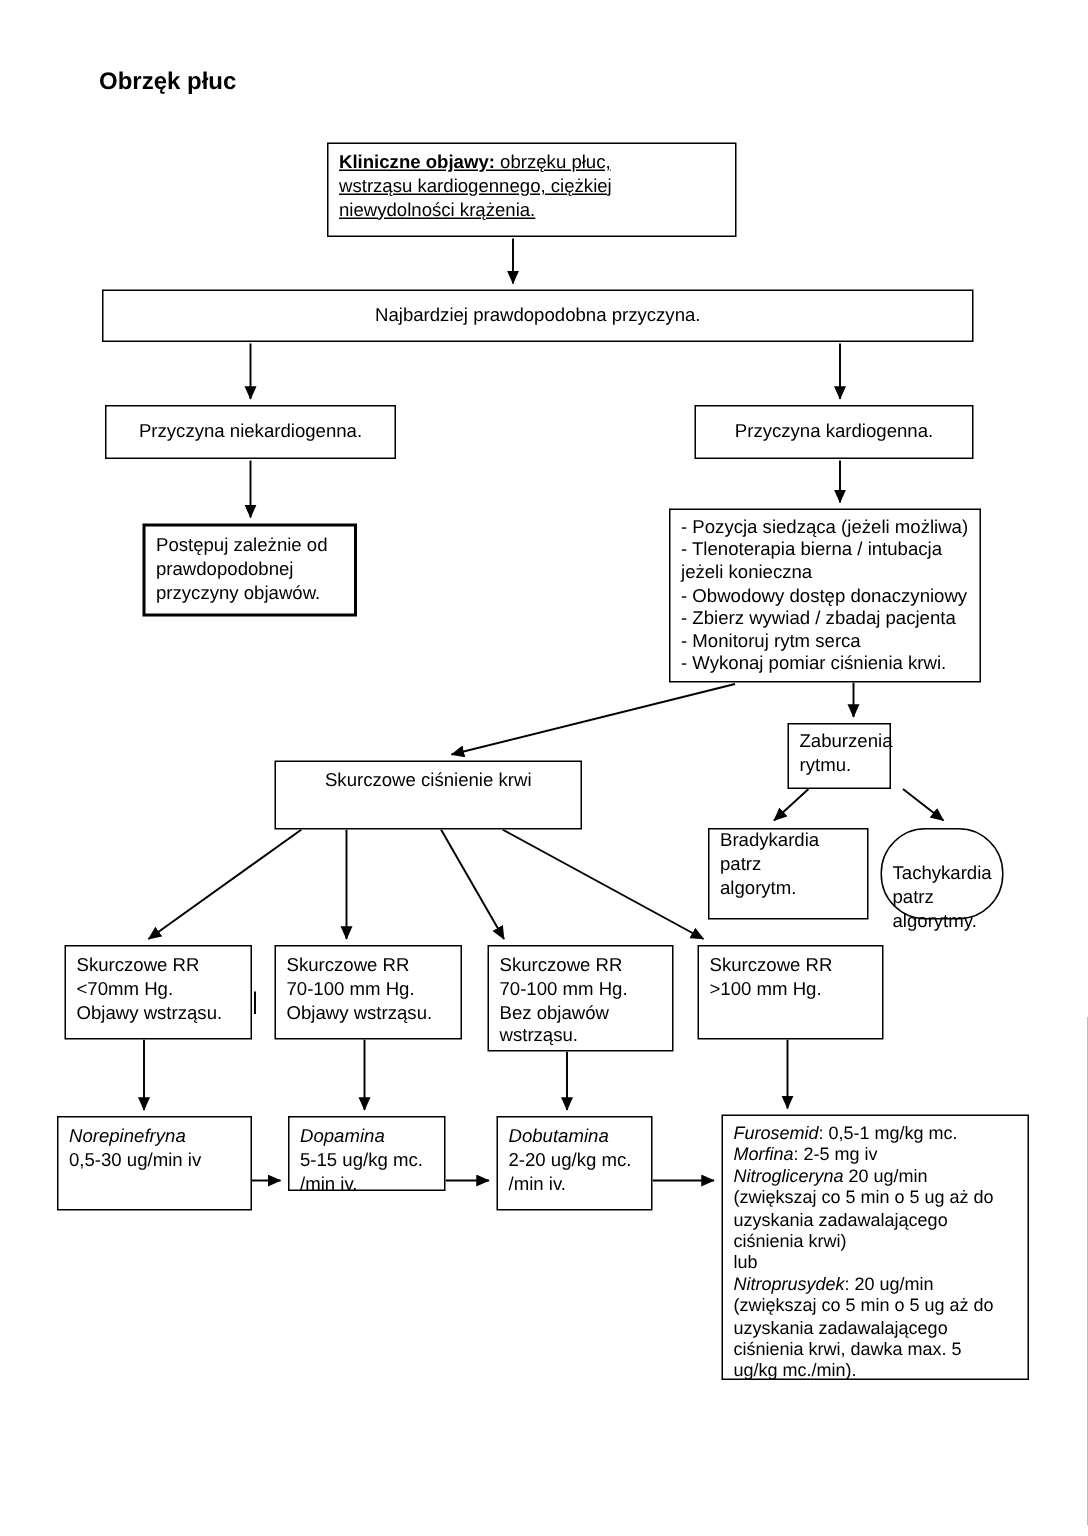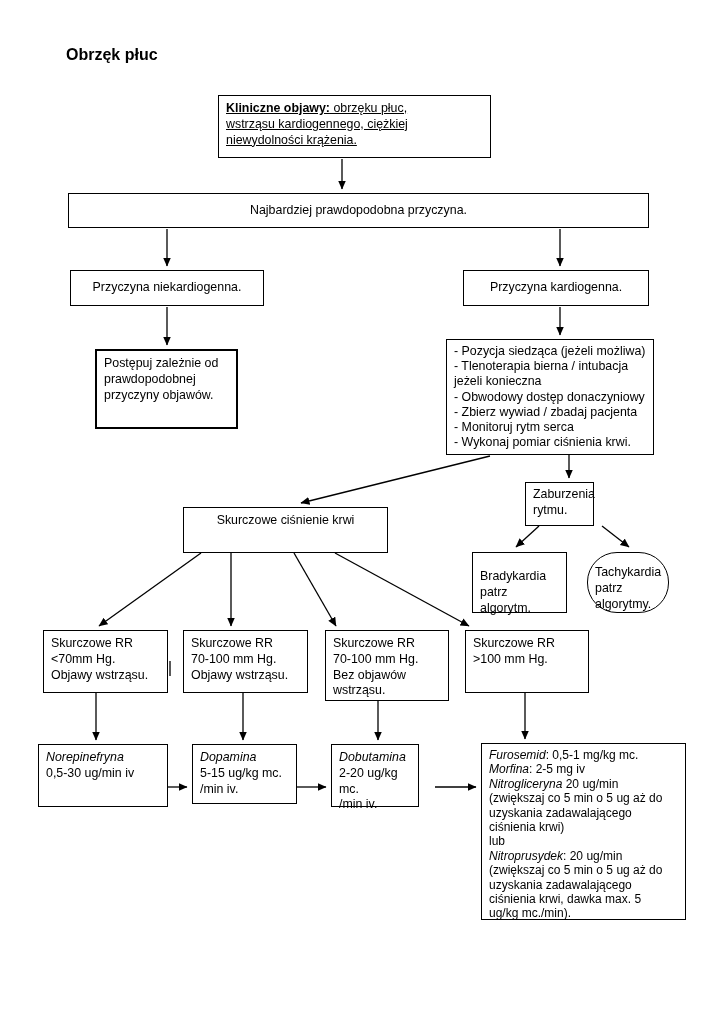--- a/index.html
+++ b/index.html
@@ -86,21 +86,21 @@
   </div>
 
   <div class="box center" style="left:70px;top:270px;width:194px;height:36px;">
     <span>Przyczyna niekardiogenna.</span>
   </div>
 
   <div class="box center" style="left:463px;top:270px;width:186px;height:36px;">
     <span>Przyczyna kardiogenna.</span>
   </div>
 
-  <div class="box thick" style="left:95px;top:349px;width:143px;height:80px;">
+  <div class="box thick" style="left:95px;top:349px;width:143px;height:62px;">
     <div>Postępuj zależnie od</div>
     <div>prawdopodobnej</div>
     <div>przyczyny objawów.</div>
   </div>
 
   <div class="box" style="left:446px;top:339px;width:208px;height:116px;line-height:15.2px;padding-top:4px;">
     <div>- Pozycja siedząca (jeżeli możliwa)</div>
     <div>- Tlenoterapia bierna / intubacja</div>
     <div>jeżeli konieczna</div>
     <div>- Obwodowy dostęp donaczyniowy</div>
@@ -111,27 +111,27 @@
 
   <div class="box" style="left:525px;top:482px;width:69px;height:44px;padding-top:4px;">
     <div>Zaburzenia</div>
     <div>rytmu.</div>
   </div>
 
   <div class="box topcenter" style="left:183px;top:507px;width:205px;height:46px;">
     <span>Skurczowe ciśnienie krwi</span>
   </div>
 
-  <div class="box" style="left:472px;top:552px;width:95px;height:61px;padding-top:16px;">
+  <div class="box" style="left:472px;top:552px;width:107px;height:61px;padding-top:0;">
     <div>Bradykardia</div>
     <div>patrz</div>
     <div>algorytm.</div>
   </div>
 
-  <div class="box" style="left:587px;top:552px;width:82px;height:61px;padding-top:12px;border-radius:30px;">
+  <div class="box" style="left:587px;top:552px;width:82px;height:61px;padding-top:22px;border-radius:30px;">
     <div>Tachykardia</div>
     <div>patrz</div>
     <div>algorytmy.</div>
   </div>
 
   <div class="box" style="left:43px;top:630px;width:125px;height:63px;">
     <div>Skurczowe RR</div>
     <div>&lt;70mm Hg.</div>
     <div>Objawy wstrząsu.</div>
   </div>
@@ -152,27 +152,27 @@
   <div class="box" style="left:465px;top:630px;width:124px;height:63px;">
     <div>Skurczowe RR</div>
     <div>&gt;100 mm Hg.</div>
   </div>
 
   <div class="box" style="left:38px;top:744px;width:130px;height:63px;">
     <div class="i">Norepinefryna</div>
     <div>0,5-30 ug/min iv</div>
   </div>
 
-  <div class="box" style="left:192px;top:744px;width:105px;height:60px;">
+  <div class="box" style="left:192px;top:744px;width:105px;height:50px;">
     <div class="i">Dopamina</div>
     <div>5-15 ug/kg mc.</div>
     <div>/min iv.</div>
   </div>
 
-  <div class="box" style="left:331px;top:744px;width:88px;height:63px;">
+  <div class="box" style="left:331px;top:744px;width:104px;height:63px;">
     <div class="i">Dobutamina</div>
     <div>2-20 ug/kg mc.</div>
     <div>/min iv.</div>
   </div>
 
   <div class="box" style="left:481px;top:743px;width:205px;height:177px;font-size:12px;line-height:14.4px;padding-top:4px;">
     <div><span class="i">Furosemid</span><span>: 0,5-1 mg/kg mc.</span></div>
     <div><span class="i">Morfina</span><span>: 2-5 mg iv</span></div>
     <div><span class="i">Nitrogliceryna</span><span> 20 ug/min</span></div>
     <div>(zwiększaj co 5 min o 5 ug aż do</div>

